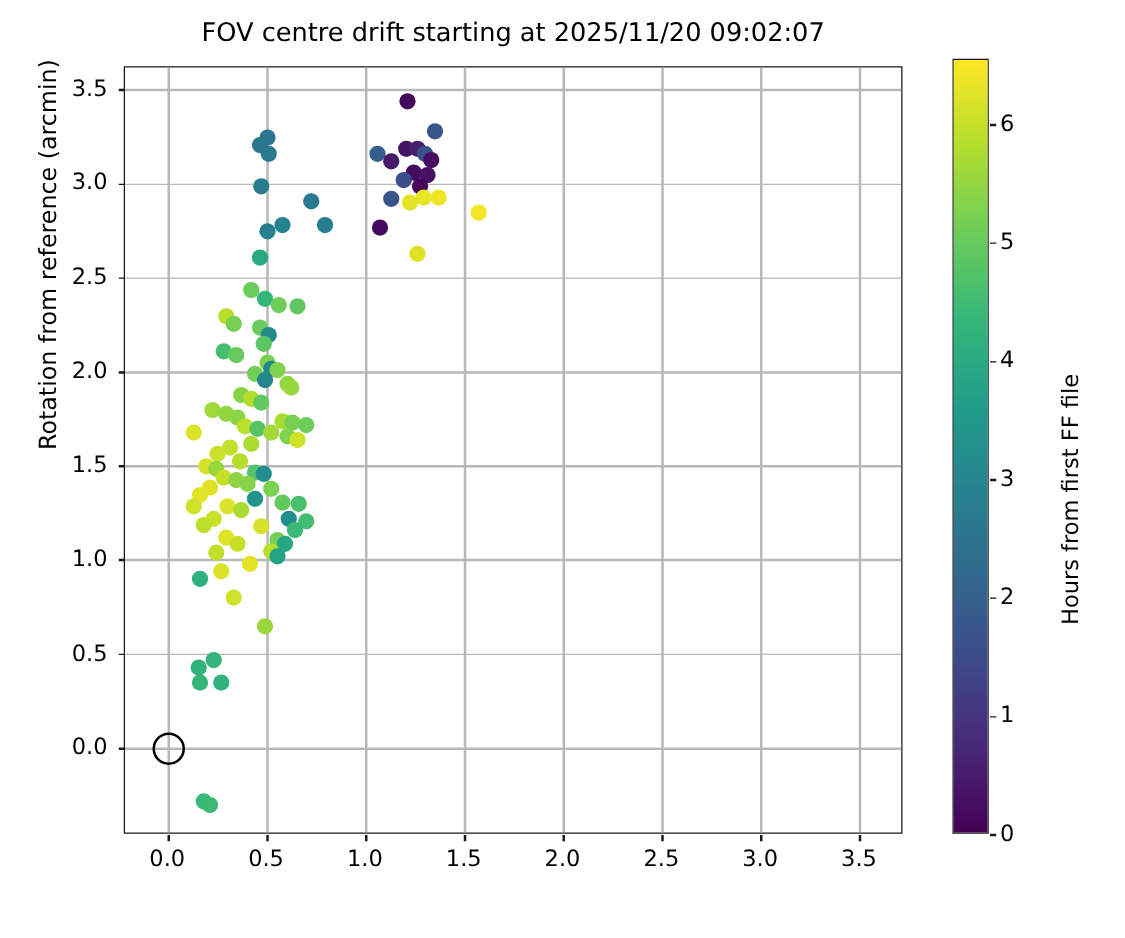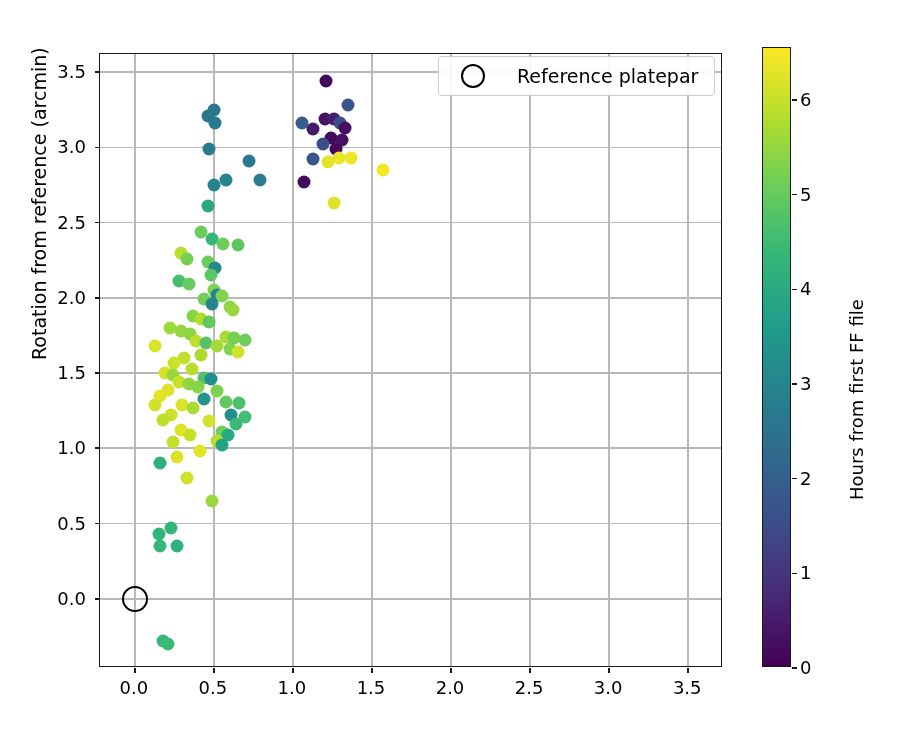--- a/index.html
+++ b/index.html
@@ -186,20 +186,21 @@
     transform: rotate(-90deg);
     left: 846px;
     top: 500px;
   }
 </style>
 </head>
 <body>
 
 <div id="figure">
 
+  <div class="fig-title">FOV centre drift starting at 2025/11/20 09:02:07</div>
 
   <div id="axes">
     <div id="plot-area">
         <div class="gridline-v" style="left: 33.9868px;"></div>
         <div class="gridline-v" style="left: 113.048px;"></div>
         <div class="gridline-v" style="left: 192.109px;"></div>
         <div class="gridline-v" style="left: 271.17px;"></div>
         <div class="gridline-v" style="left: 350.23px;"></div>
         <div class="gridline-v" style="left: 429.291px;"></div>
         <div class="gridline-v" style="left: 508.352px;"></div>
@@ -351,24 +352,20 @@
       <div class="ticklabel-y" style="left: 86px; top: 447.284px;">1.0</div>
       <div class="ticklabel-y" style="left: 86px; top: 372.039px;">1.5</div>
       <div class="ticklabel-y" style="left: 86px; top: 296.794px;">2.0</div>
       <div class="ticklabel-y" style="left: 86px; top: 221.549px;">2.5</div>
       <div class="ticklabel-y" style="left: 86px; top: 146.304px;">3.0</div>
       <div class="ticklabel-y" style="left: 86px; top: 71.0588px;">3.5</div>
     </div>
 
   <div class="ylabel">Rotation from reference (arcmin)</div>
 
-  <div id="legend">
-    <div class="legend-marker"></div>
-    <div class="legend-label">Reference platepar</div>
-  </div>
 
   <div id="colorbar">
     <div id="colorbar-gradient" style="background: linear-gradient(to top, rgb(68, 1, 84), rgb(72, 40, 120), rgb(62, 74, 137), rgb(49, 104, 142), rgb(38, 130, 142), rgb(31, 158, 137), rgb(53, 183, 121), rgb(109, 205, 89), rgb(180, 222, 44), rgb(253, 231, 37));"></div>
   <div class="cb-tick" style="top: 619.25px;"></div>
       <div class="cb-tick" style="top: 524.594px;"></div>
       <div class="cb-tick" style="top: 429.937px;"></div>
       <div class="cb-tick" style="top: 335.281px;"></div>
       <div class="cb-tick" style="top: 240.624px;"></div>
       <div class="cb-tick" style="top: 145.968px;"></div>
       <div class="cb-tick" style="top: 51.3111px;"></div>

